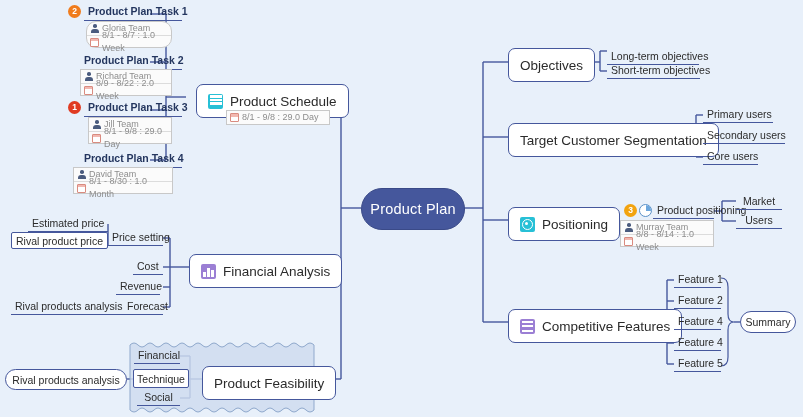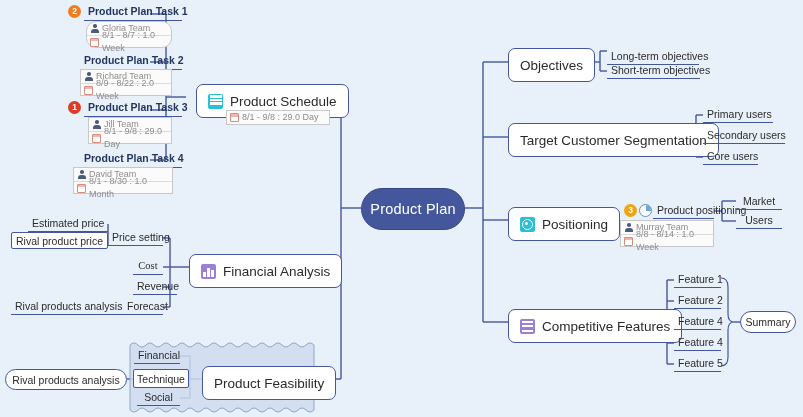--- a/index.html
+++ b/index.html
@@ -338,24 +338,24 @@
         <b style="height:5px"></b>
         <b style="height:9px"></b>
         <b style="height:7px"></b>
       </span>
     <span>Financial Analysis</span>
   </div>
 
   <div class="sub" style="left:108px;top:230px;width:55px;text-align:center;">
     <span>Price setting</span>
   </div>
-  <div class="sub" style="left:133px;top:259px;width:30px;text-align:center;font-family:Liberation Serif, serif;">
+  <div class="sub" style="left:133px;top:259px;width:30px;text-align:left;">
     <span>Cost</span>
   </div>
-  <div class="sub" style="left:133px;top:279px;width:44px;text-align:right;">
+  <div class="sub" style="left:116px;top:279px;width:44px;text-align:right;">
     <span>Revenue</span>
   </div>
   <div class="sub" style="left:123px;top:299px;width:40px;text-align:center;">
     <span>Forecast</span>
   </div>
 
   <div class="sub" style="left:28px;top:216px;width:80px;text-align:center;">
     <span>Estimated price</span>
   </div>
   <div class="subbox flat" style="left:11px;top:232px;width:97px;height:17px;">

